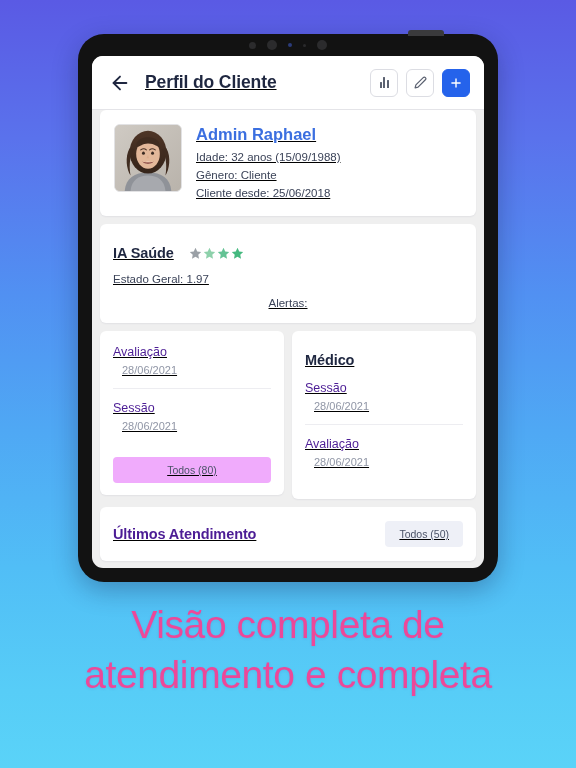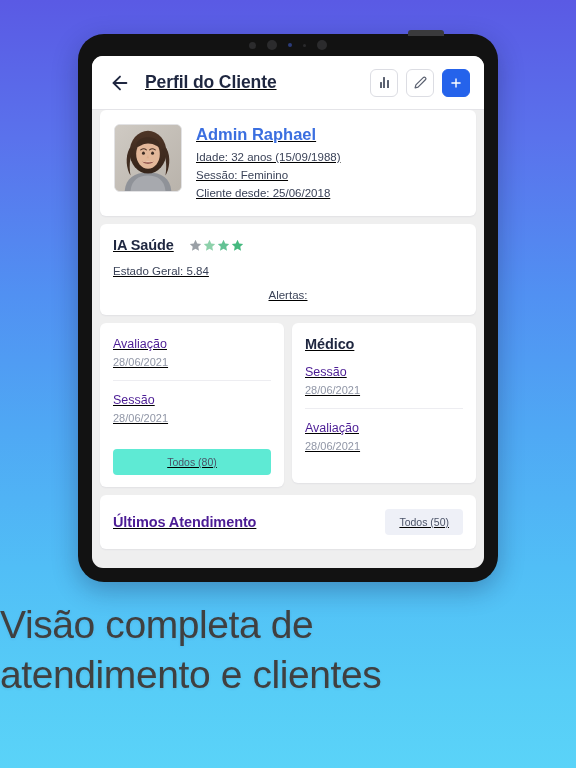--- a/index.html
+++ b/index.html
@@ -150,21 +150,21 @@
   }
 
   
   .row2 { display:flex; gap:8px; margin-bottom:8px; align-items:stretch; }
   .col { flex:1 1 0; min-width:0; }
 
   .card-pad { padding:13px 13px 12px 13px; }
   .card-title {
     font-size:14.5px; font-weight:700; color:#1f2740;
     letter-spacing:-.1px;
-    display:flex; align-items:center; gap:15px;
+    display:flex; align-items:center; gap:15px;margin-top:8px;
   }
   .stars { display:flex; gap:1px; }
   .star { width:13px; height:13px; display:block; }
 
   .kv {
     font-size:11.5px; color:#3b4358;
     margin-top:10px; line-height:1.4;
   }
   .kv.tight { margin-top:7px;text-align:center; }
 
@@ -173,25 +173,25 @@
     width:14px; height:14px;
     display:block;
   }
 
   
   .svc { display:flex; flex-direction:column; height:100%; }
   .svc .card-title { margin-bottom:12px; }
   .svc-item { padding:0 0 11px 0; }
   .svc-item + .svc-sep + .svc-item { padding-top:11px; }
   .svc-label { font-size:12.5px; color:#4c1d95; line-height:1.3; }
-  .svc-date  { font-size:11px; color:#9096a6; margin-top:3px; line-height:1.3; }
+  .svc-date  { font-size:11px; color:#9096a6; margin-top:3px; line-height:1.3;margin-left:9px; }
   .svc-sep { height:1px; background:#ededf1; }
   .svc-spacer { flex:1 1 auto; min-height:6px; }
   .todos-btn {
-    background:#5eead4;
+    background:#f0abfc;
     border:none;
     border-radius:4px;
     color:#4b5368;
     font-size:10.5px;
     font-family:inherit;
     padding:7px 0;
     width:100%;
     text-align:center;
     cursor:pointer;
     margin-top:6px;
@@ -213,22 +213,22 @@
     font-size:10.5px;
     font-family:inherit;
     padding:7px 14px;
     cursor:pointer;
   }
 
   
   .caption {
     position:absolute;
     left:0; right:0; top:600px;
-    text-align:left;
-    color:#404040;
+    text-align:center;
+    color:#ec4899;
     font-size:39px;
     font-weight:400;
     line-height:1.28;
     letter-spacing:-0.4px;
     text-shadow:0 1px 3px rgba(30,60,120,.10);
   }
 </style>
 </head>
 <body>
 
@@ -304,21 +304,21 @@
             <path d="M26.5 25.6 C28.3 24.3 31 24.4 32.3 25.6" stroke="#4a3226" stroke-width="1.1" fill="none" stroke-linecap="round"></path>
             <path d="M35.7 25.6 C37 24.4 39.7 24.3 41.5 25.6" stroke="#4a3226" stroke-width="1.1" fill="none" stroke-linecap="round"></path>
             <path d="M28 37.5 C31 40.6 37 40.6 40 37.5 C37.5 39 30.5 39 28 37.5Z" fill="#7d3b3b"></path>
             <path d="M28.3 37.6 C31.5 36.8 36.5 36.8 39.7 37.6 C36.8 37.2 31.2 37.2 28.3 37.6Z" fill="#fff"></path>
             <path d="M34 31 L32.4 34.2 L35.1 34.2 Z" fill="#d9a98b" opacity=".75"></path>
           </svg>
         </div>
         <div class="profile-info">
           <div class="profile-name">Admin Raphael</div>
           <div class="profile-line">Idade: 32 anos (15/09/1988)</div>
-          <div class="profile-line">Sessão: Feminino</div>
+          <div class="profile-line">Gênero: Cliente</div>
           <div class="profile-line">Cliente desde: 25/06/2018</div>
         </div>
       </div>
 
       <div class="row2">
         <div class="col card card-pad">
           <div class="card-title">
             <span>IA Saúde</span>
             <span class="stars">
               <svg class="star" viewBox="0 0 24 24">
@@ -328,21 +328,21 @@
                   <path fill="#8ed1ab" d="M12 1.6l3.2 6.9 7.3.9-5.4 5 1.4 7.4L12 18l-6.5 3.8 1.4-7.4-5.4-5 7.3-.9z"></path>
                 </svg>
               <svg class="star" viewBox="0 0 24 24">
                   <path fill="#63c294" d="M12 1.6l3.2 6.9 7.3.9-5.4 5 1.4 7.4L12 18l-6.5 3.8 1.4-7.4-5.4-5 7.3-.9z"></path>
                 </svg>
               <svg class="star" viewBox="0 0 24 24">
                   <path fill="#45b97f" d="M12 1.6l3.2 6.9 7.3.9-5.4 5 1.4 7.4L12 18l-6.5 3.8 1.4-7.4-5.4-5 7.3-.9z"></path>
                 </svg>
             </span>
           </div>
-          <div class="kv">Estado Geral: 5.84</div>
+          <div class="kv">Estado Geral: 1.97</div>
           <div class="kv tight">Alertas:</div>
         </div>
 
       </div>
 
       <div class="row2">
 
         <div class="col card card-pad svc">
 
           <div class="svc-item">
@@ -379,14 +379,14 @@
         <div class="last-title">Últimos Atendimento</div>
         <button class="todos-pill">Todos (50)</button>
       </div>
 
     </div>
   </div>
 </div>
 
 <div class="caption">
   <div>Visão completa de</div>
-  <div>atendimento e clientes</div>
+  <div>atendimento e completa</div>
 </div>
 
 </body></html>

